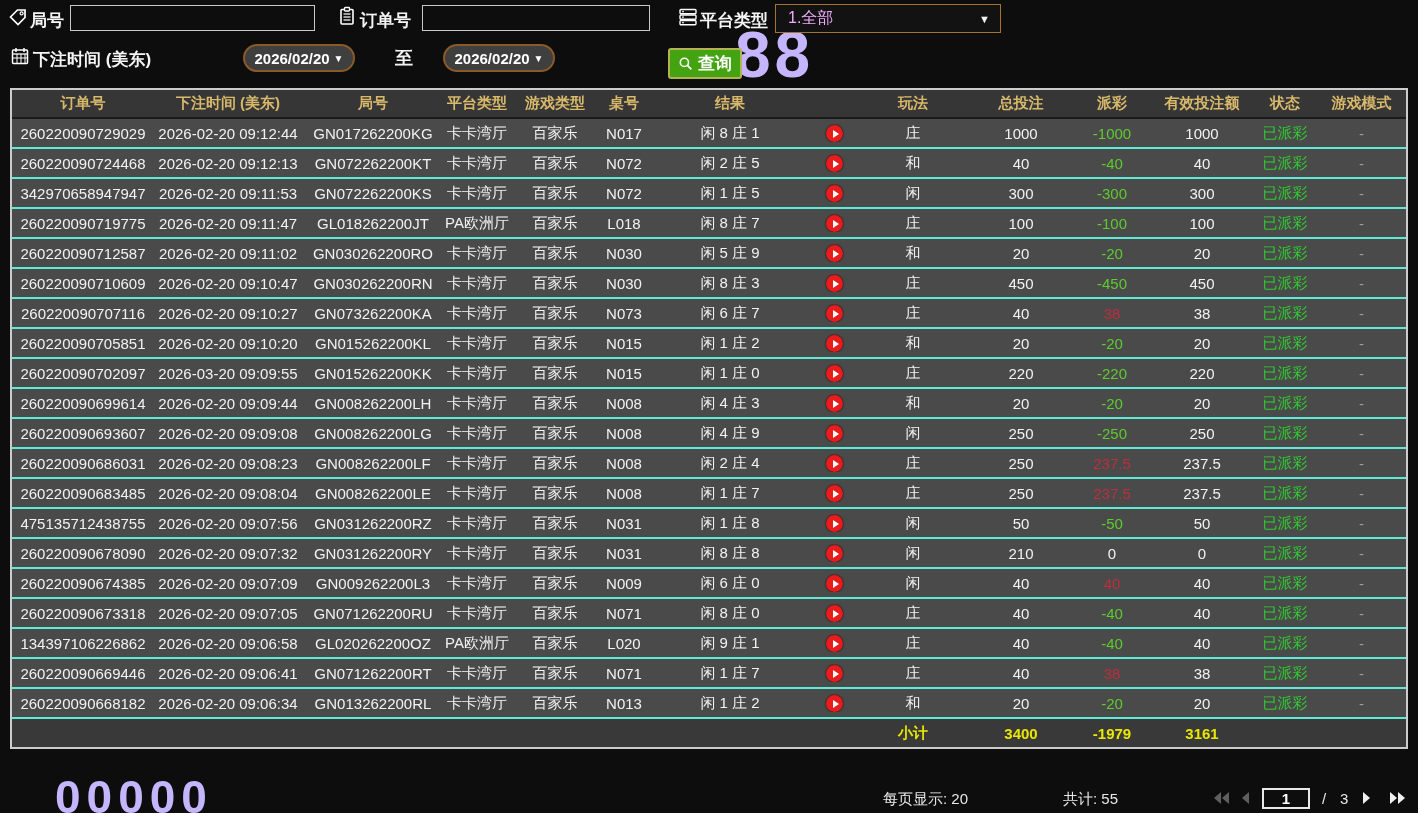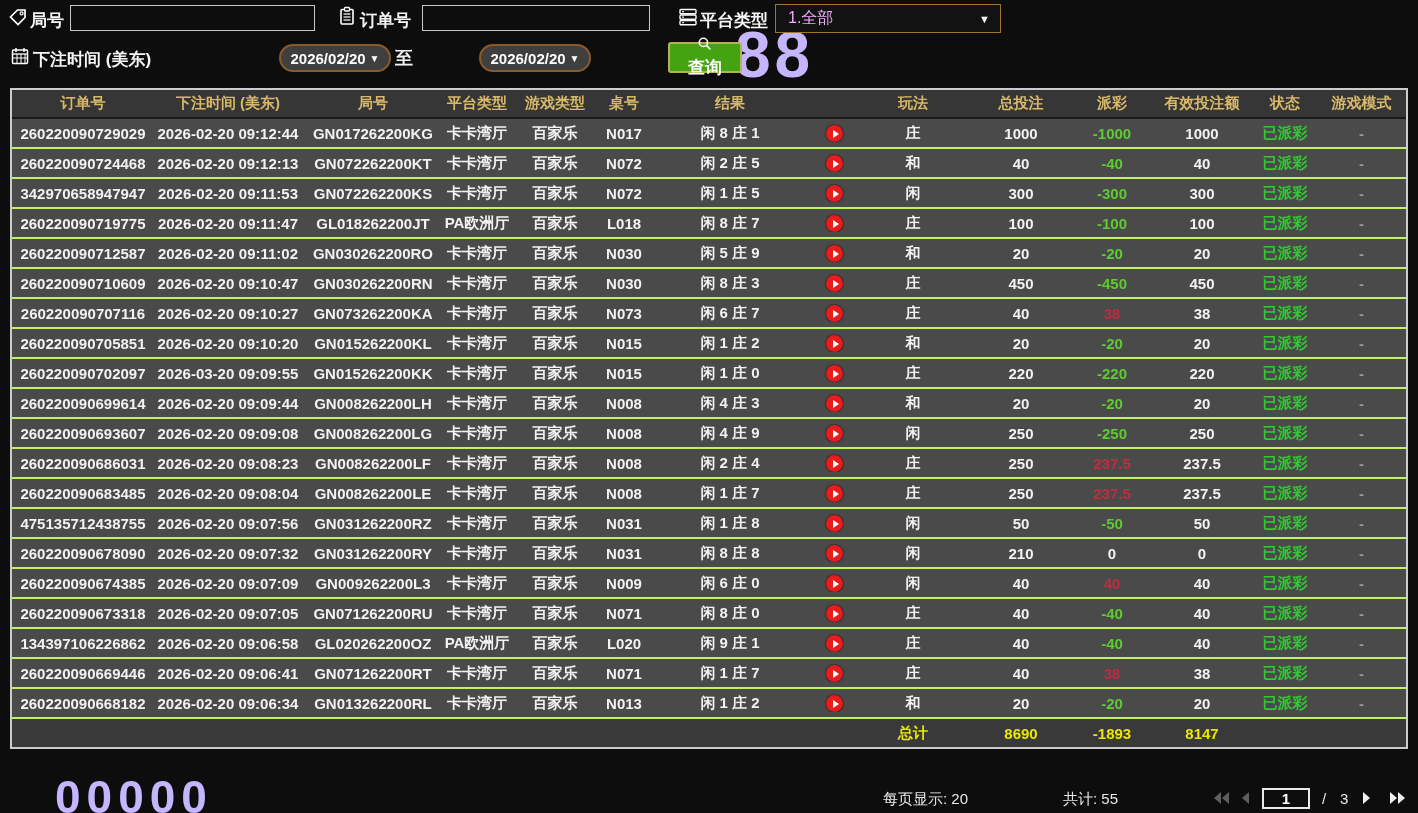--- a/index.html
+++ b/index.html
@@ -18,37 +18,37 @@
   .ficon svg{width:20px;height:20px;display:block;}
   .txt-input{position:absolute;height:26px;background:#0d0d0d;border:1px solid #c8c8c8;
              color:#f0f0f0;font-size:15px;padding:0 6px;box-sizing:border-box;outline:none;}
   .select-box{position:absolute;left:775px;top:4px;width:226px;height:29px;background:#121212;
               border:1px solid #a5732e;box-sizing:border-box;display:flex;align-items:center;
               justify-content:space-between;padding:0 10px 0 12px;cursor:pointer;}
   .select-box .sel-text{font-size:16px;color:#f0abfc;}
   .select-box .arrow{font-size:11px;color:#f2f2f2;}
   .date-box{position:absolute;top:44px;width:112px;height:28px;background:#3f3f3f;
             border:2px solid #8a5a28;border-radius:14px;box-sizing:border-box;display:flex;
-            align-items:center;justify-content:center;gap:4px;cursor:pointer;margin-left:36px;}
+            align-items:center;justify-content:center;gap:4px;cursor:pointer;}
   .date-box .date-text{font-size:15px;font-weight:bold;color:#ffffff;}
   .date-box .arrow{font-size:10px;color:#ffffff;}
   .to-label{position:absolute;left:395px;top:46px;font-size:18px;font-weight:bold;}
-  .search-btn{position:absolute;left:668px;top:42px;width:74px;height:31px;background:#44a310;
+  .search-btn{position:absolute;left:668px;top:48px;width:74px;height:31px;background:#44a310;
               border:2px solid #b3b356;border-radius:3px;box-sizing:border-box;display:flex;
-              align-items:center;justify-content:center;gap:4px;cursor:pointer;flex-direction:column;}
+              align-items:center;justify-content:center;gap:4px;cursor:pointer;}
   .search-btn .btn-text{color:#ffffff;font-size:17px;font-weight:bold;}
 
   
   .table-wrap{position:relative;z-index:2;margin:0 10px;border:2px solid #cccccc;background:#0d0d0d;}
   .grid-row{display:grid;
     grid-template-columns:142px 148px 142px 66px 90px 48px 164px 45px 112px 104px 78px 102px 64px 1fr;
     align-items:center;}
   .thead{height:27px;background:#363636;border-bottom:2px solid #1a1a1a;}
   .thead .cell{color:#d8b86a;font-weight:bold;font-size:15px;}
-  .data-row{height:28px;background:#4a4a4a;border-bottom:2px solid #bef264;font-weight:bold;}
+  .data-row{height:28px;background:#4a4a4a;border-bottom:2px solid #5eead4;}
   .cell{text-align:center;font-size:15px;white-space:nowrap;overflow:hidden;}
   .pay-neg{color:#5ccc2e;}
   .pay-pos{color:#bf2d3e;}
   .pay-zero{color:#f2f2f2;}
   .status-green{color:#2ecc2e;}
   .dim{color:#9b9b9b;}
   .play-btn{display:inline-flex;width:17px;height:17px;border-radius:50%;background:#e81c1c;
             align-items:center;justify-content:center;vertical-align:middle;cursor:pointer;
             box-shadow:0 0 2px #000;}
   .play-tri{display:block;width:0;height:0;border-left:6px solid #ffffff;
@@ -529,24 +529,24 @@
 
   <div class="grid-row total-row">
     <div class="cell"></div>
       <div class="cell"></div>
     <div class="cell"></div>
       <div class="cell"></div>
     <div class="cell"></div>
       <div class="cell"></div>
     <div class="cell"></div>
       <div class="cell"></div>
-    <div class="cell">总计</div>
-    <div class="cell">8690</div>
-    <div class="cell">-1893</div>
-    <div class="cell">8147</div>
+    <div class="cell">小计</div>
+    <div class="cell">3400</div>
+    <div class="cell">-1979</div>
+    <div class="cell">3161</div>
     <div class="cell"></div>
       <div class="cell"></div>
   </div>
 </div>
 
 <div class="footer">
   <span class="ftext per-page">
     <span>每页显示:</span>
     <span>20</span>
   </span>

